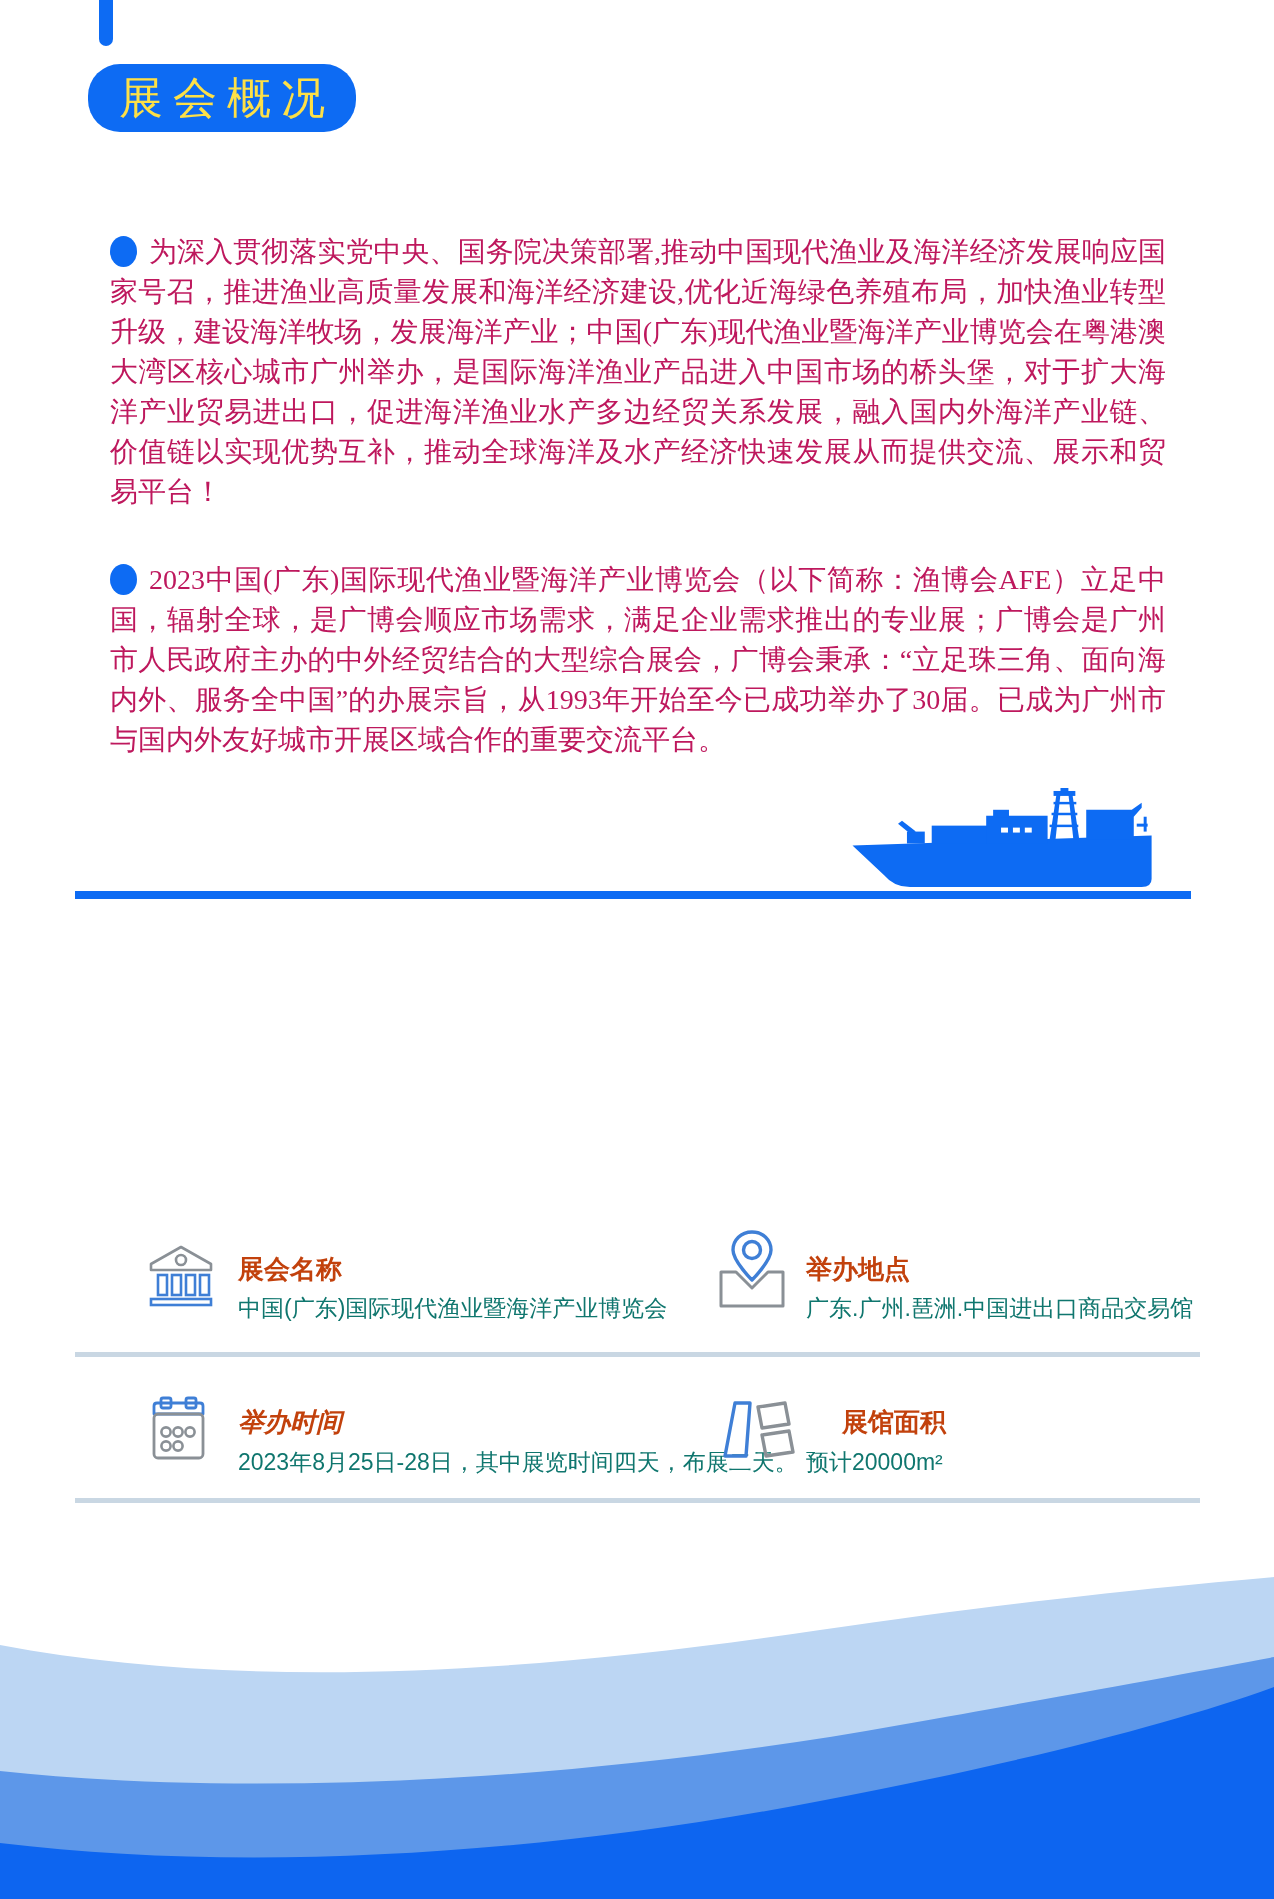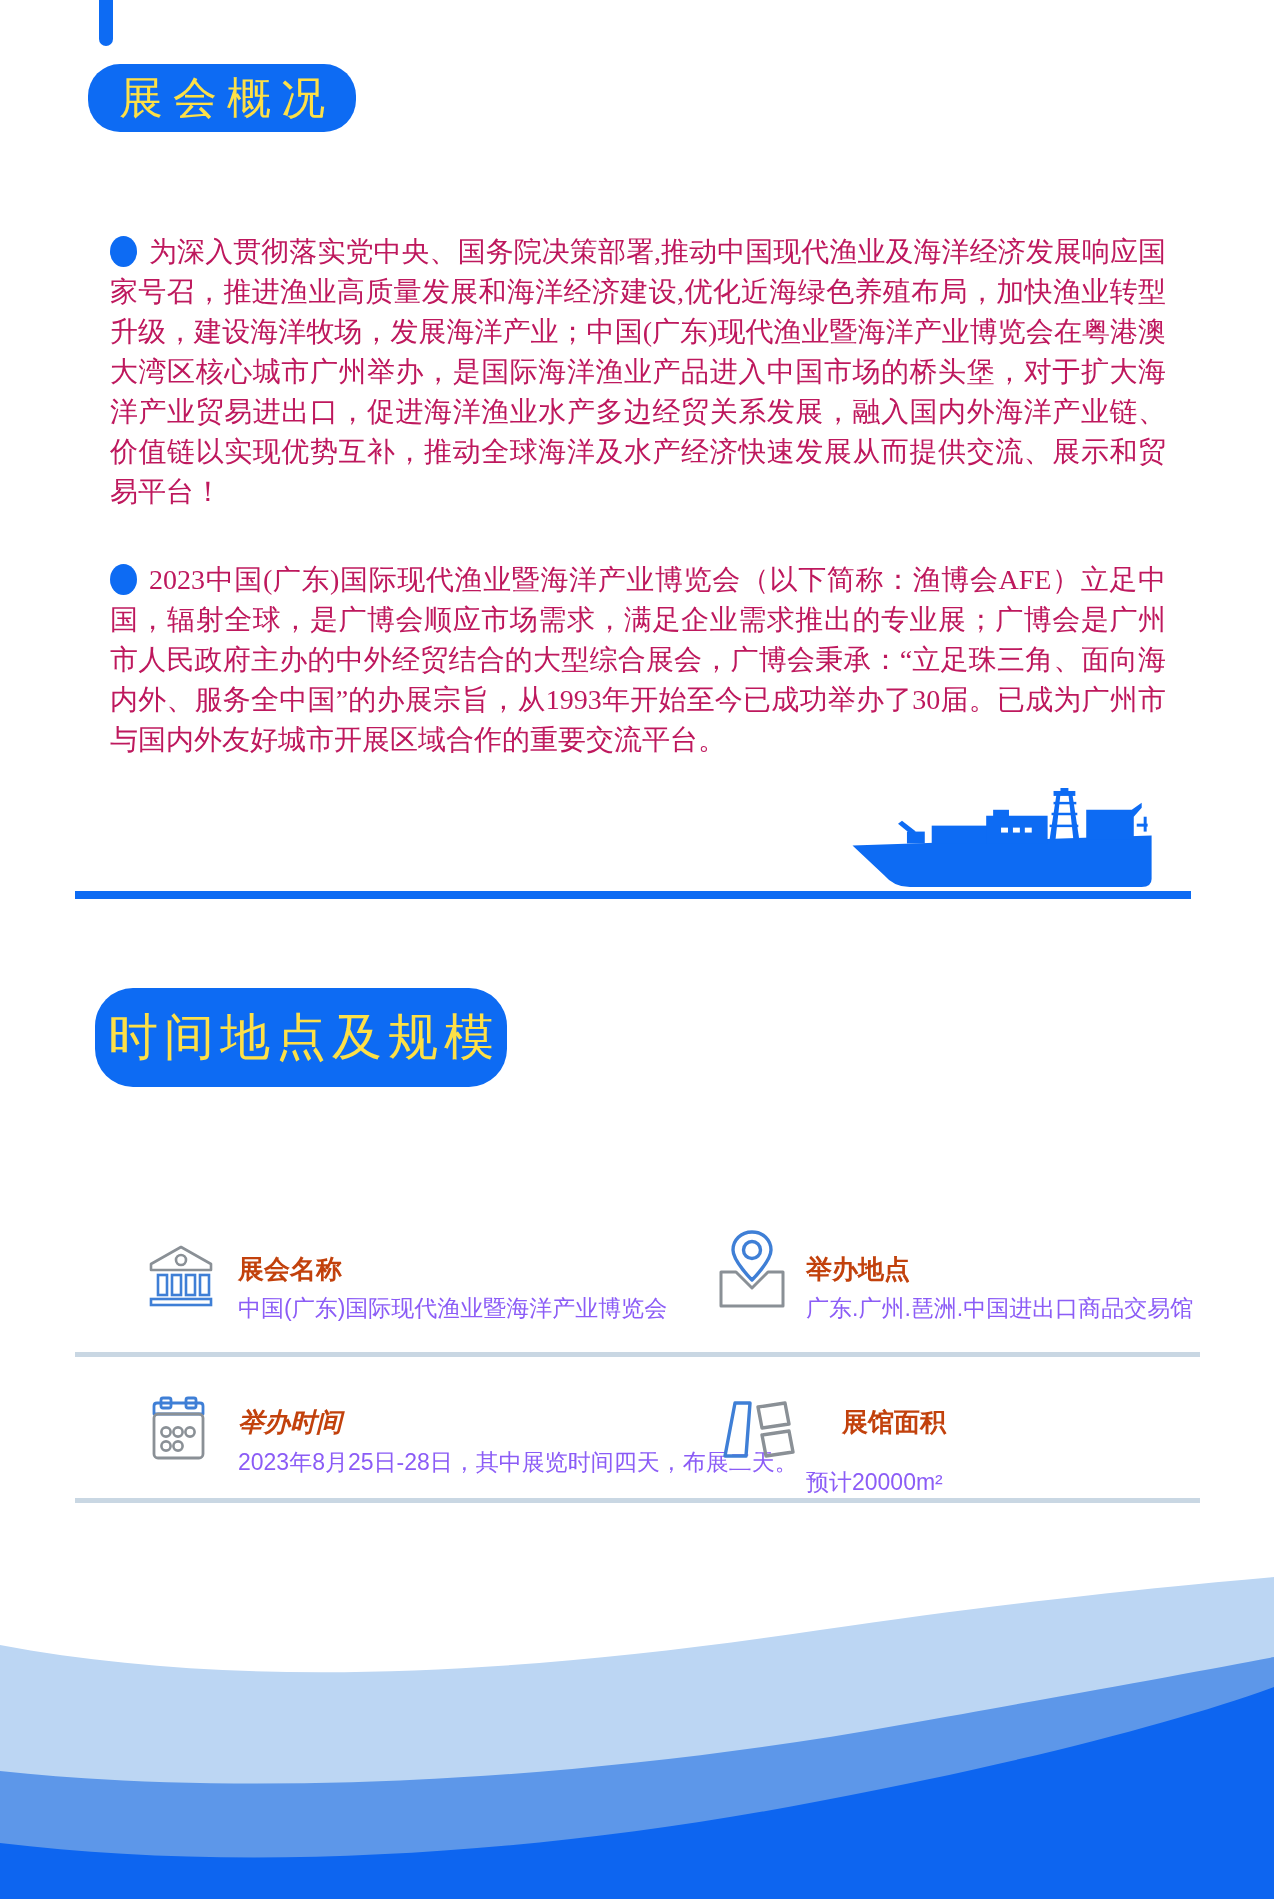--- a/index.html
+++ b/index.html
@@ -25,21 +25,21 @@
   .para1{top:232px;}
   .para2{top:560px;}
   .bullet{display:inline-block;width:27px;height:31px;border-radius:50%;background:#0d6bf3;margin-right:12px;vertical-align:-6px;}
   
   .ship{position:absolute;left:850px;top:788px;width:312px;height:104px;}
   .sea-line{position:absolute;left:75px;top:891px;width:1116px;height:8px;background:#0d6bf3;}
   
   .info-item{position:absolute;}
   .info-icon{position:absolute;}
   .info-title{position:absolute;font-size:26px;font-weight:bold;color:#c2410c;white-space:nowrap;}
-  .info-value{position:absolute;font-size:23px;color:#8b5cf6;white-space:nowrap;}
+  .info-value{position:absolute;font-size:23px;color:#0f766e;white-space:nowrap;}
   .divider{position:absolute;left:75px;width:1125px;height:5px;background:#c9d7e3;}
   .divider1{top:1352px;}
   .divider2{top:1498px;}
   
   .waves{position:absolute;left:0;top:1575px;width:1274px;height:324px;}
   .waves svg{position:absolute;left:0;top:0;width:1274px;height:324px;}
 </style>
 </head>
 <body>
 
@@ -75,23 +75,20 @@
       <rect x="294" y="29" width="3" height="15"></rect>
     </g>
     <g fill="#ffffff">
       <rect x="150" y="40" width="7" height="5"></rect>
       <rect x="162" y="40" width="7" height="5"></rect>
       <rect x="174" y="40" width="7" height="5"></rect>
     </g>
   </svg>
   <div class="sea-line"></div>
 
-  <div class="blob blob2">
-    <span>时间地点及规模</span>
-  </div>
 
   <div class="info-item">
     <svg class="info-icon" style="left:148px;top:1243px;" width="66" height="64" viewBox="0 0 66 64">
       <path d="M3,27 L3,21 L33,4 L63,21 L63,27 Z" fill="none" stroke="#8a9096" stroke-width="2.6" stroke-linejoin="round"></path>
       <circle cx="33" cy="17" r="5" fill="none" stroke="#8a9096" stroke-width="2.6"></circle>
       <rect x="10" y="32" width="9" height="20" fill="none" stroke="#3f7fd6" stroke-width="2.6"></rect>
       <rect x="24" y="32" width="9" height="20" fill="none" stroke="#3f7fd6" stroke-width="2.6"></rect>
       <rect x="38" y="32" width="9" height="20" fill="none" stroke="#3f7fd6" stroke-width="2.6"></rect>
       <rect x="52" y="32" width="9" height="20" fill="none" stroke="#3f7fd6" stroke-width="2.6"></rect>
       <rect x="3" y="56" width="60" height="6" fill="none" stroke="#3f7fd6" stroke-width="2.6"></rect>
@@ -128,21 +125,21 @@
     <div class="info-value" style="left:238px;top:1447px;">2023年8月25日-28日，其中展览时间四天，布展二天。</div>
   </div>
 
   <div class="info-item">
     <svg class="info-icon" style="left:722px;top:1398px;" width="74" height="64" viewBox="0 0 74 64">
       <path d="M13,5 L28,5 L24,58 L3,58 Z" fill="none" stroke="#3f7fd6" stroke-width="3.4" stroke-linejoin="round"></path>
       <polygon points="36,9 63,5 67,26 40,30" fill="none" stroke="#8a9096" stroke-width="3.4" stroke-linejoin="round"></polygon>
       <polygon points="40,37 67,33 71,54 44,58" fill="none" stroke="#8a9096" stroke-width="3.4" stroke-linejoin="round"></polygon>
     </svg>
     <div class="info-title" style="left:842px;top:1405px;">展馆面积</div>
-    <div class="info-value" style="left:806px;top:1447px;margin-top:20px;">预计20000m²</div>
+    <div class="info-value" style="left:806px;top:1447px;">预计20000m²</div>
   </div>
 
   <div class="divider divider2"></div>
 
   <div class="waves">
     <svg viewBox="0 0 1274 324" preserveAspectRatio="none">
       <path d="M0,70 C240,115 520,100 820,55 C1010,27 1160,12 1274,2 L1274,324 L0,324 Z" fill="#bcd6f3"></path>
     </svg>
     <svg viewBox="0 0 1274 324" preserveAspectRatio="none">
       <path d="M0,196 C260,224 600,204 900,150 C1080,118 1200,96 1274,82 L1274,324 L0,324 Z" fill="#5d97e9"></path>

